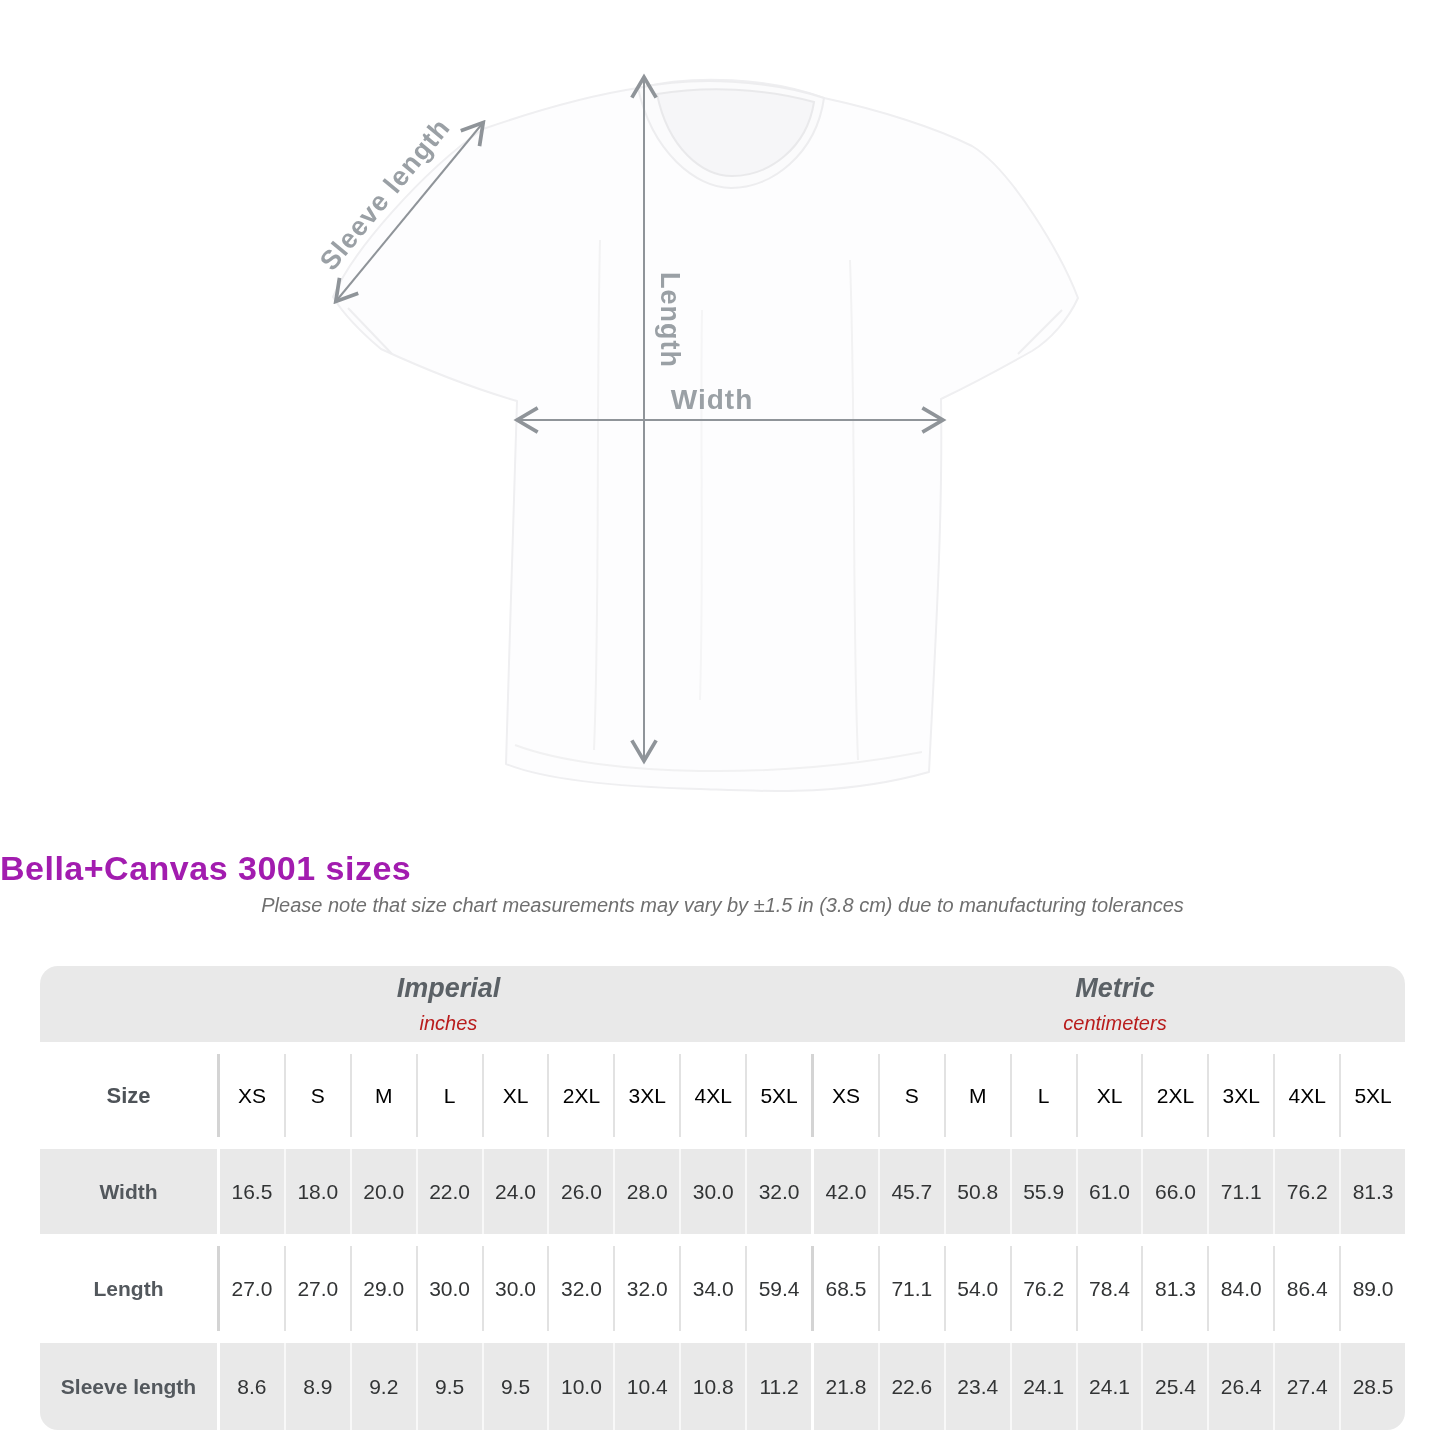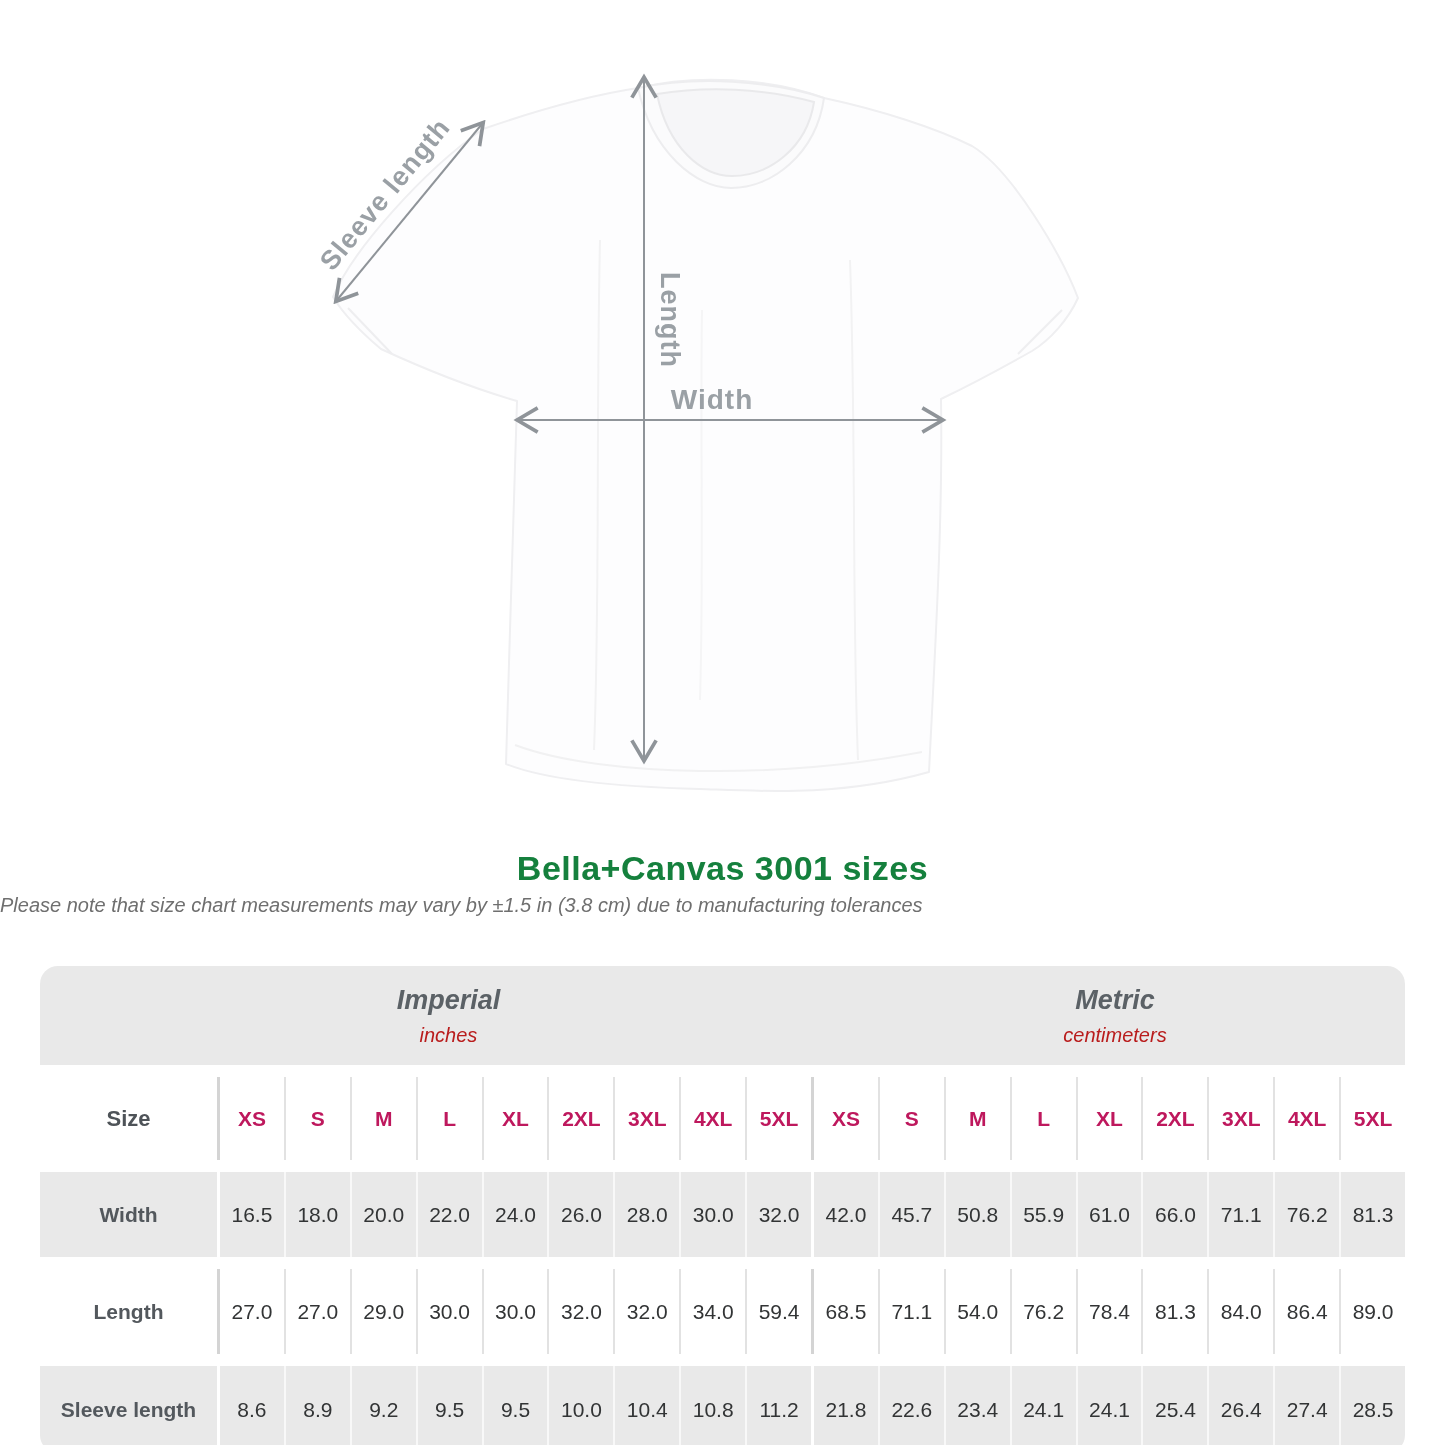--- a/index.html
+++ b/index.html
@@ -5,30 +5,30 @@
   html,body { margin:0; padding:0; }
   body {
     width:1445px; height:1445px; position:relative; overflow:hidden;
     background:#ffffff; font-family:"Liberation Sans", sans-serif;
   }
   .diagram { position:absolute; top:0; left:0; width:1445px; height:825px; }
   .diagram svg text { font-family:"Liberation Sans", sans-serif; }
 
   .page-title {
     position:absolute; top:849px; left:0; width:100%; margin:0;
-    text-align:center; font-size:34px; font-weight:bold; color:#15803d;
+    font-size:34px; font-weight:bold; color:#a21caf;
     letter-spacing:0.5px;
   }
   .size-note {
     position:absolute; top:894px; left:0; width:100%; margin:0;
-    font-size:20px; font-style:italic; color:#6f6f6f;
+    text-align:center; font-size:20px; font-style:italic; color:#6f6f6f;
   }
 
   .size-table { position:absolute; top:966px; left:40px; width:1365px; }
-  .thead { display:flex; height:99px; background:#e9e9e9; border-radius:18px 18px 0 0;padding-left:32px; }
+  .thead { display:flex; height:76px; background:#e9e9e9; border-radius:18px 18px 0 0;padding-left:32px; }
   .ugroup { display:flex; flex-direction:column; align-items:center; justify-content:center; gap:8px; }
   .ugroup.imperial { width:771px; }
   .ugroup.metric  { width:594px;text-align:right; }
   .uname { font-size:27px; font-weight:bold; font-style:italic; color:#5b6166; }
   .usub  { font-size:20px; font-style:italic; color:#b91c1c; }
 
   .row { display:flex;margin-top:12px; }
   .r-sizes  { height:83px; background:#ffffff; }
   .r-width  { height:85px; background:#e9e9e9; }
   .r-length { height:85px; background:#ffffff; }
@@ -37,21 +37,21 @@
   .cell, .cell-label { display:flex; align-items:center; justify-content:center; }
   .cell-label { width:177px; font-weight:bold; font-size:21px; color:#53585d; }
   .cell { flex:1; font-size:21px; color:#323435; }
 
   .row .cell { border-left:2px solid #e2e2e2; }
   .gray-row .cell { border-left-color:#f8f8f8; }
   .cell.gstart { border-left-width:3px; }
   .white-row .cell.gstart { border-left-color:#d4d4d4; }
   .gray-row  .cell.gstart { border-left-color:#ffffff;text-align:right; }
 
-  .r-sizes .cell { font-weight:bold; color:#be185d; }
+  .r-sizes .cell { font-weight:normal; color:#000000; }
   .r-sizes .cell-label { font-size:22px; color:#4e5358; }
 </style>
 </head>
 <body>
 
 <div class="diagram">
   <svg width="1445" height="825" viewBox="0 0 1445 825">
     <defs>
       <marker id="ah" viewBox="-13 -8 15 16" refX="-1" refY="0" markerWidth="14" markerHeight="15" orient="auto-start-reverse">
         <path d="M-11,-6.5 L0,0 L-11,6.5" fill="none" stroke="#8f9499" stroke-width="2"></path>

